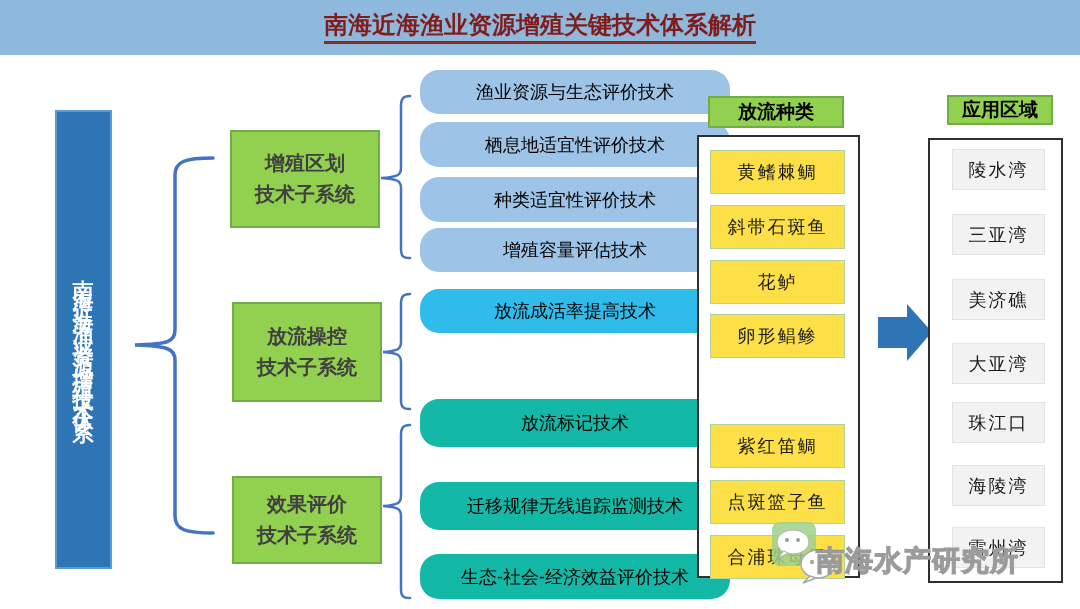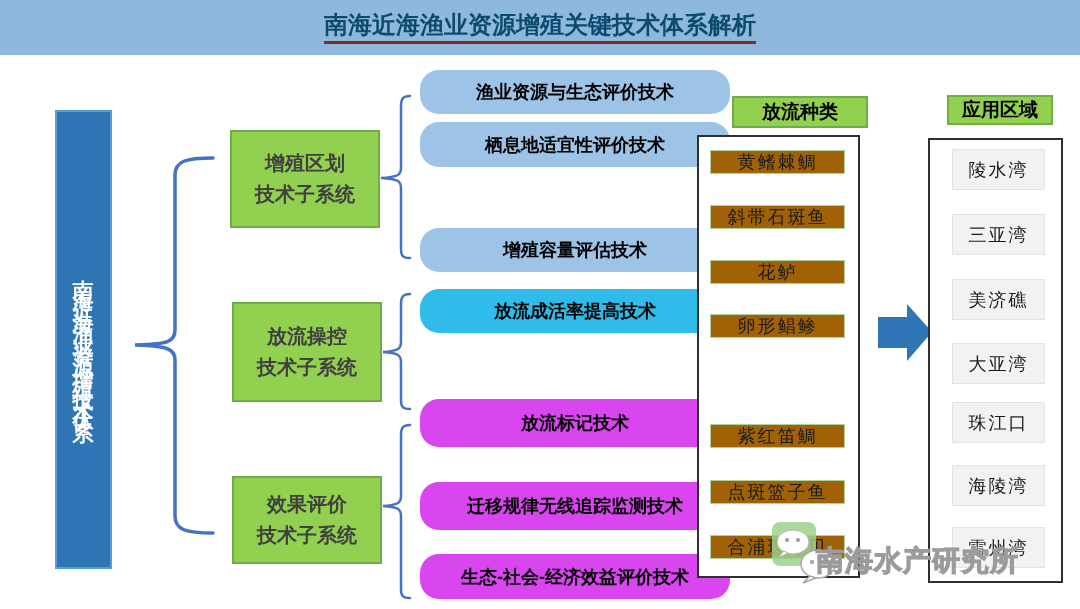--- a/index.html
+++ b/index.html
@@ -2,21 +2,21 @@
 <html><head>
 <meta charset="utf-8">
 <style>
   html,body{margin:0;padding:0;background:#fff;}
   .canvas{position:relative;width:1080px;height:609px;background:#fff;overflow:hidden;
           font-family:"Liberation Sans","DejaVu Sans",sans-serif;}
 
   
   .banner{position:absolute;left:0;top:0;width:1080px;height:55px;background:#8EB8DC;
           display:flex;align-items:center;justify-content:center;}
-  .banner .title{font-size:24px;font-weight:700;color:#0c4a6e;
+  .banner .title{font-size:24px;font-weight:700;color:#7f1d1d;
                  border-bottom:3px solid #842A22;padding-bottom:2px;line-height:1.2;}
 
   
   .root-box{position:absolute;left:55px;top:110px;width:57px;height:459px;
             background:#2E75B6;border:2px solid #5B9BD5;box-sizing:border-box;
             display:flex;align-items:center;justify-content:center;}
   .root-box span{writing-mode:vertical-rl;color:#fff;font-size:21px;font-weight:600;
                  letter-spacing:11px;line-height:1;}
 
   
@@ -26,37 +26,37 @@
   .sub{position:absolute;background:#92D050;border:2px solid #70AD47;box-sizing:border-box;
        display:flex;align-items:center;justify-content:center;text-align:center;
        font-size:20px;font-weight:700;color:#404040;line-height:1.55;white-space:pre-line;z-index:2;}
   .sub1{left:230px;top:130px;width:150px;height:98px;}
   .sub2{left:232px;top:302px;width:150px;height:100px;}
   .sub3{left:232px;top:476px;width:150px;height:88px;}
 
   
   .tech{position:absolute;left:420px;width:310px;box-sizing:border-box;z-index:2;
         display:flex;align-items:center;justify-content:center;
-        font-size:18px;font-weight:700;color:#000;border-radius:19px;}
+        font-size:18px;font-weight:400;color:#000;border-radius:19px;}
   .tier1{background:#9DC3E6;}
   .tier2{background:#30BCEA;}
-  .tier3{background:#d946ef;}
+  .tier3{background:#14b8a6;}
 
   
   .col-header{position:absolute;background:#92D050;border:2px solid #70AD47;box-sizing:border-box;
               display:flex;align-items:center;justify-content:center;
               font-size:19px;font-weight:700;color:#000;z-index:2;}
-  .hdr-species{left:708px;top:96px;width:136px;height:32px;margin-left:24px;}
+  .hdr-species{left:708px;top:96px;width:136px;height:32px;}
   .hdr-regions{left:947px;top:95px;width:106px;height:30px;}
   .container{position:absolute;background:#fff;border:2px solid #2F2F2F;box-sizing:border-box;z-index:2;}
   .species-container{left:697px;top:135px;width:163px;height:443px;}
   .regions-container{left:928px;top:138px;width:135px;height:445px;}
   .item{position:absolute;box-sizing:border-box;display:flex;align-items:center;justify-content:center;
         font-family:"Liberation Serif","DejaVu Serif",serif;color:#1a1a1a;}
-  .sp-item{left:11px;width:135px;height:24px;background:#a16207;border:1px solid #AFD39A;
+  .sp-item{left:11px;width:135px;height:44px;background:#fde047;border:1px solid #AFD39A;
            font-size:18px;letter-spacing:2px;}
   .rg-item{left:22px;width:93px;height:41px;background:#F2F2F2;border:1px solid #E3E3E3;
            font-size:18px;letter-spacing:2px;}
 
   
   .watermark{position:absolute;left:768px;top:520px;width:268px;height:70px;z-index:10;
              display:flex;align-items:flex-end;}
   .wm-text{position:absolute;left:48px;top:22px;font-size:28px;letter-spacing:1px;font-weight:700;
            color:rgba(255,255,255,0.92);-webkit-text-stroke:1.2px #9b9b9b;
            text-shadow:0 0 1px #aaa;white-space:nowrap;}
@@ -85,20 +85,21 @@
 
   <div class="sub sub1">增殖区划
 技术子系统</div>
   <div class="sub sub2">放流操控
 技术子系统</div>
   <div class="sub sub3">效果评价
 技术子系统</div>
 
   <div class="tech tier1" style="top:70px;height:44px">渔业资源与生态评价技术</div>
   <div class="tech tier1" style="top:122px;height:45px">栖息地适宜性评价技术</div>
+  <div class="tech tier1" style="top:177px;height:45px">种类适宜性评价技术</div>
   <div class="tech tier1" style="top:228px;height:44px">增殖容量评估技术</div>
 
   <div class="tech tier2" style="top:289px;height:44px">放流成活率提高技术</div>
 
   <div class="tech tier3" style="top:399px;height:48px">放流标记技术</div>
   <div class="tech tier3" style="top:482px;height:48px">迁移规律无线追踪监测技术</div>
   <div class="tech tier3" style="top:554px;height:45px">生态-社会-经济效益评价技术</div>
 
   <div class="col-header hdr-species">放流种类</div>
   <div class="container species-container">

